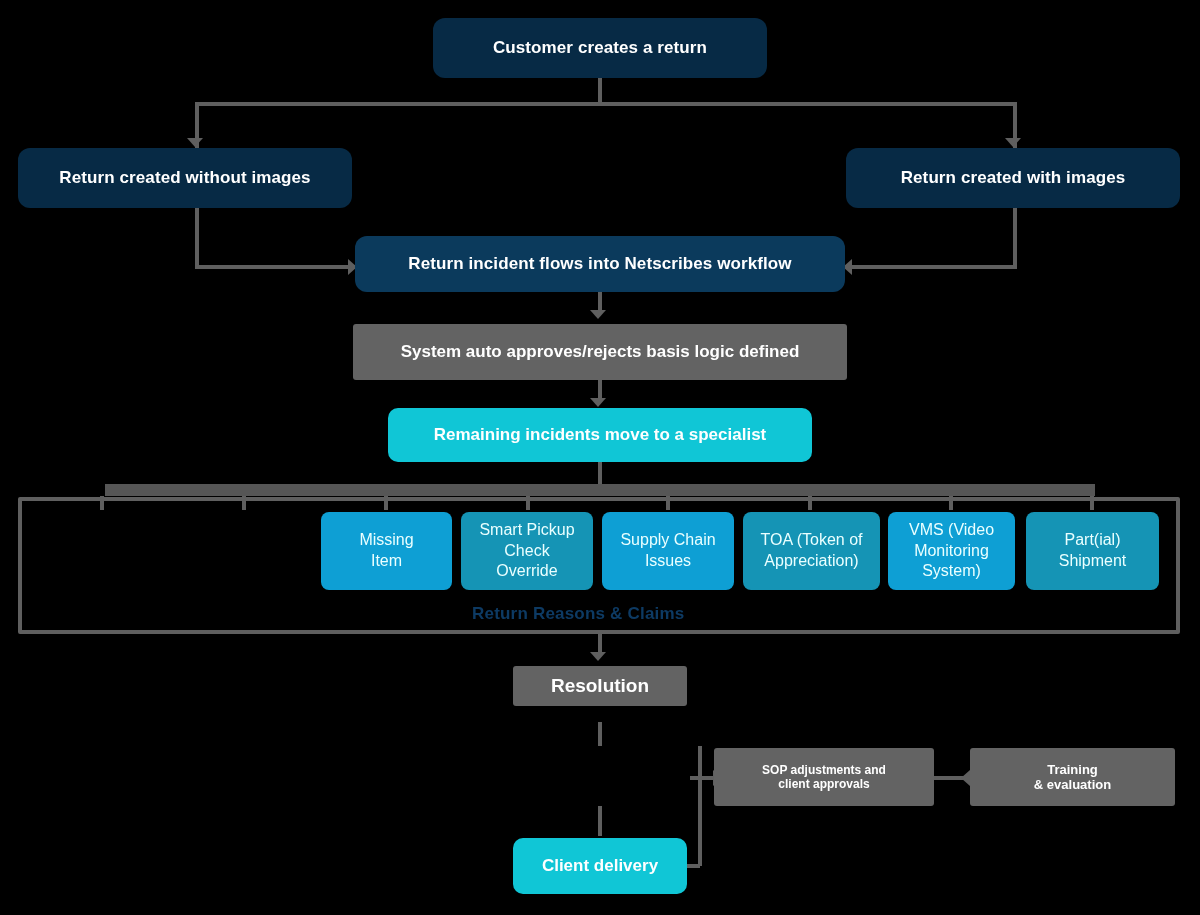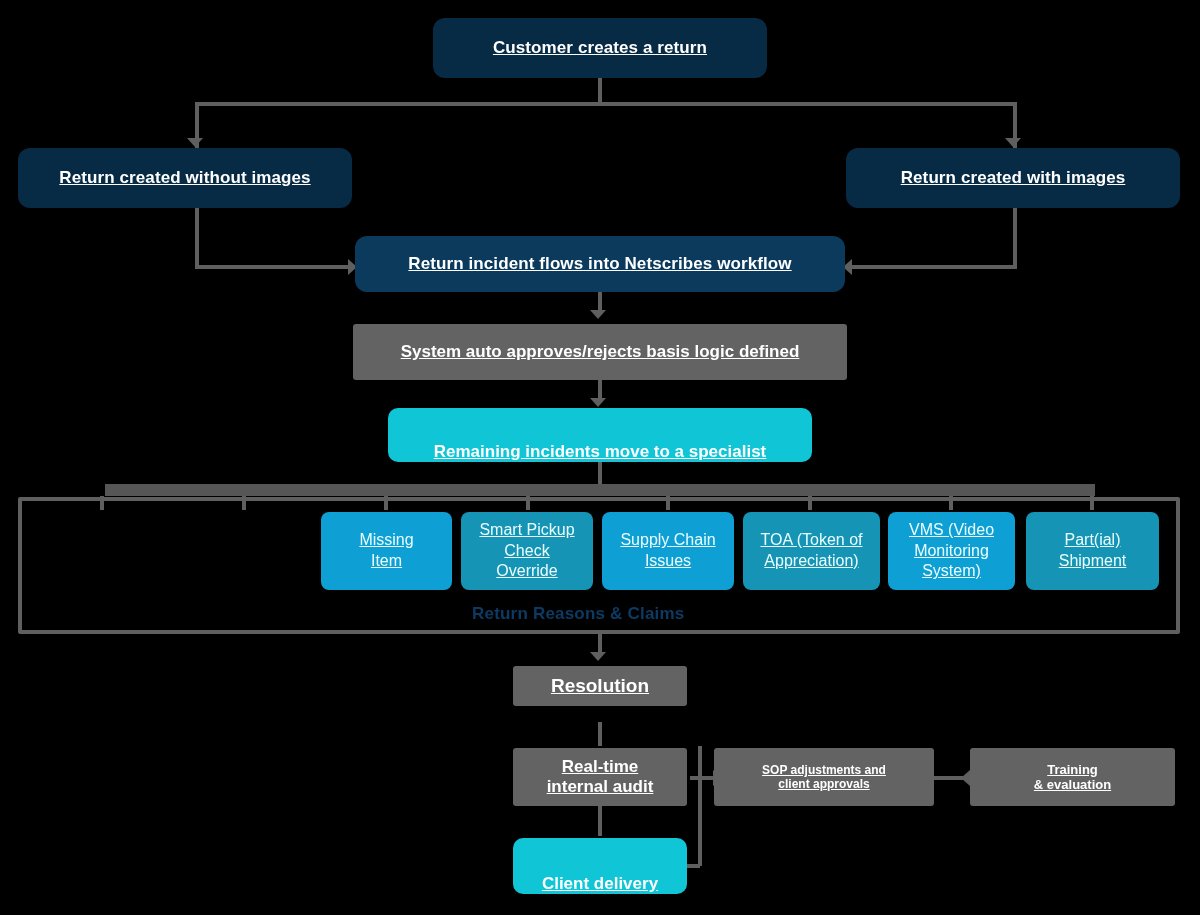--- a/index.html
+++ b/index.html
@@ -21,21 +21,20 @@
   
   .node {
     position: absolute;
     display: flex;
     align-items: center;
     justify-content: center;
     text-align: center;
     color: #ffffff;
     line-height: 1.18;
     z-index: 5;
-    text-decoration: underline;
   }
   .node .lbl { display: block; width: 100%; padding: 0 12px; }
 
   
   .navy {
     background: #0b3a5c;
     border-radius: 12px;
     font-weight: bold;
     letter-spacing: .1px;
   }
@@ -46,21 +45,20 @@
     background: #636363;
     border-radius: 3px;
     font-weight: bold;
   }
 
   
   .cyan {
     background: #10c6d6;
     border-radius: 10px;
     font-weight: bold;
-    align-items: flex-end;
   }
 
   
   .chip {
     border-radius: 8px;
     font-weight: normal;
     font-size: 16px;
     color: #eaffff;
     line-height: 1.3;
   }
@@ -192,23 +190,20 @@
   <div class="node chip b" style="left:1026px; top:512px; width:133px; height:78px;">
     <span class="lbl">Part(ial)<br>Shipment</span>
   </div>
 
   <div id="bracket-caption" style="left:472px; top:604px; width:256px;">Return Reasons &amp; Claims</div>
 
   <div class="node gray" style="left:513px; top:666px; width:174px; height:40px; font-size:19px;">
     <span class="lbl">Resolution</span>
   </div>
 
-  <div class="node gray" style="left:513px; top:748px; width:174px; height:58px; font-size:17px;">
-    <span class="lbl">Real-time<br>internal audit</span>
-  </div>
 
   <div class="node gray" style="left:714px; top:748px; width:220px; height:58px; font-size:12px;">
     <span class="lbl">SOP adjustments and<br>client approvals</span>
   </div>
 
   <div class="node gray" style="left:970px; top:748px; width:205px; height:58px; font-size:13px;">
     <span class="lbl">Training<br>&amp; evaluation</span>
   </div>
 
   <div class="node cyan" style="left:513px; top:838px; width:174px; height:56px; font-size:17px;">

